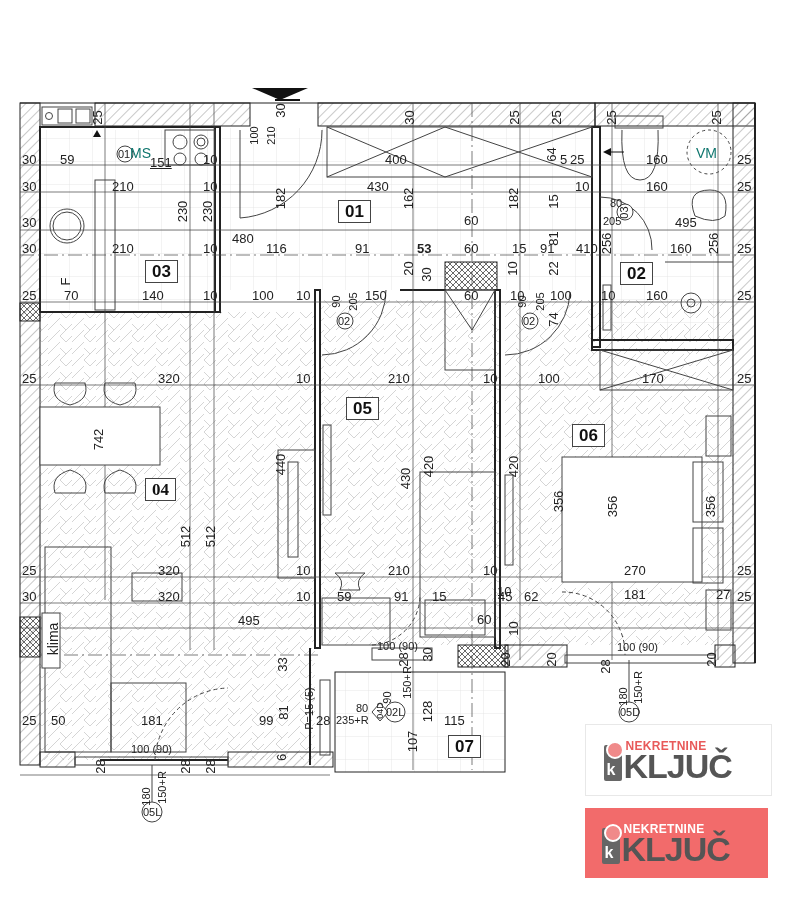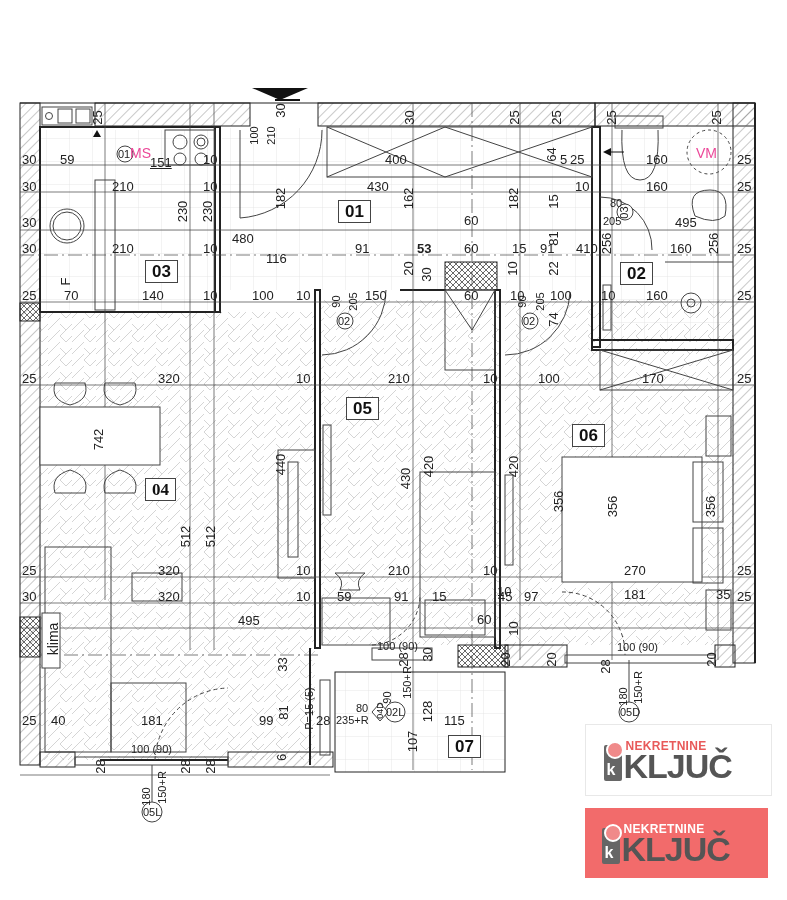--- a/index.html
+++ b/index.html
@@ -2,21 +2,21 @@
 <html><head>
 <meta charset="utf-8">
 <style>
   html, body { margin:0; padding:0; background:#ffffff; }
   body { width:787px; height:900px; position:relative; overflow:hidden; font-family:"Liberation Sans", sans-serif; }
   #plan { position:absolute; left:0; top:0; width:787px; height:900px; }
   .dim { position:absolute; font-size:13px; color:#222; line-height:1; white-space:nowrap; font-family:"Liberation Sans", sans-serif; }
   .dim.v { transform:rotate(-90deg); transform-origin:center center; }
   .dim.sm { font-size:11px; }
   .room-label { position:absolute; border:1px solid #444; background:#fff; font-weight:bold; font-size:17px; color:#111; padding:2px 6px; line-height:1; }
-  .tag { position:absolute; font-size:13px; color:#ec4899; line-height:1; }
+  .tag { position:absolute; font-size:13px; color:#0f766e; line-height:1; }
   .logo { position:absolute; left:585px; display:flex; align-items:center; justify-content:center; }
   .logo-inner { position:relative; width:150px; height:46px; }
   .logo-key { position:absolute; left:0; top:8px; width:18px; height:36px; background:#666; border-radius:2px; }
   .logo-key .ring { position:absolute; left:2px; top:-4px; width:14px; height:14px; border-radius:50%; background:#f08a8a; border:2px solid #fff; }
   .logo-key .k { position:absolute; left:3px; top:16px; font-size:16px; color:#fff; font-weight:bold; }
   .logo-top { position:absolute; left:22px; top:2px; font-size:12px; font-weight:bold; color:#e85a5a; letter-spacing:0.3px; }
   .logo-main { position:absolute; left:20px; top:12px; font-size:34px; font-weight:bold; color:#555; letter-spacing:-1px; line-height:1; }
   .logo.red .logo-top { color:#ffffff; }
   .logo.red .logo-main { color:#555; }
 </style>
@@ -276,21 +276,21 @@
 <div class="dim v" style="left:398px;top:192px;">162</div>
 <div class="dim v" style="left:503px;top:192px;">182</div>
 <div class="dim" style="left:464px;top:214px;">60</div>
 <div class="dim v" style="left:544px;top:148px;">64</div>
 <div class="dim" style="left:560px;top:153px;">5</div>
 <div class="dim" style="left:570px;top:153px;">25</div>
 <div class="dim" style="left:575px;top:180px;">10</div>
 <div class="dim v" style="left:546px;top:195px;">15</div>
 
 
-<div class="dim" style="left:266px;top:252px;">116</div>
+<div class="dim" style="left:266px;top:242px;">116</div>
 <div class="dim" style="left:355px;top:242px;">91</div>
 <div class="dim" style="left:417px;top:242px;font-weight:bold;">53</div>
 <div class="dim" style="left:464px;top:242px;">60</div>
 <div class="dim" style="left:512px;top:242px;">15</div>
 <div class="dim" style="left:540px;top:242px;">91</div>
 <div class="dim" style="left:576px;top:242px;">410</div>
 <div class="dim v" style="left:546px;top:232px;">81</div>
 <div class="dim v" style="left:596px;top:237px;">256</div>
 <div class="dim" style="left:670px;top:242px;">160</div>
 <div class="dim v" style="left:703px;top:237px;">256</div>
@@ -352,36 +352,36 @@
 <div class="dim v" style="left:418px;top:460px;">420</div>
 <div class="dim v" style="left:503px;top:460px;">420</div>
 <div class="dim" style="left:388px;top:564px;">210</div>
 <div class="dim" style="left:483px;top:564px;">10</div>
 <div class="dim" style="left:337px;top:590px;">59</div>
 <div class="dim" style="left:394px;top:590px;">91</div>
 <div class="dim" style="left:432px;top:590px;">15</div>
 <div class="dim" style="left:498px;top:590px;">45</div>
 <div class="dim" style="left:497px;top:585px;">10</div>
 <div class="dim" style="left:477px;top:613px;">60</div>
-<div class="dim" style="left:524px;top:590px;">97</div>
+<div class="dim" style="left:524px;top:590px;">62</div>
 <div class="dim v" style="left:506px;top:622px;">10</div>
 
 
 <div class="dim" style="left:642px;top:372px;">170</div>
 <div class="dim v" style="left:548px;top:495px;">356</div>
 <div class="dim v" style="left:602px;top:500px;">356</div>
 <div class="dim v" style="left:700px;top:500px;">356</div>
 <div class="dim" style="left:624px;top:564px;">270</div>
 <div class="dim" style="left:624px;top:588px;">181</div>
-<div class="dim" style="left:716px;top:588px;">35</div>
+<div class="dim" style="left:716px;top:588px;">27</div>
 
 
 <div class="dim v" style="left:275px;top:658px;">33</div>
 <div class="dim" style="left:22px;top:714px;">25</div>
-<div class="dim" style="left:51px;top:714px;">40</div>
+<div class="dim" style="left:51px;top:714px;">50</div>
 <div class="dim" style="left:141px;top:714px;">181</div>
 <div class="dim" style="left:259px;top:714px;">99</div>
 <div class="dim v" style="left:276px;top:706px;">81</div>
 <div class="dim v" style="left:278px;top:751px;">6</div>
 <div class="dim v" style="left:93px;top:760px;">28</div>
 <div class="dim v" style="left:178px;top:760px;">28</div>
 <div class="dim v" style="left:203px;top:760px;">28</div>
 <div class="dim sm" style="left:131px;top:744px;">100 (90)</div>
 <div class="dim v sm" style="left:137px;top:791px;">180</div>
 <div class="dim v sm" style="left:146px;top:782px;">150+R</div>

